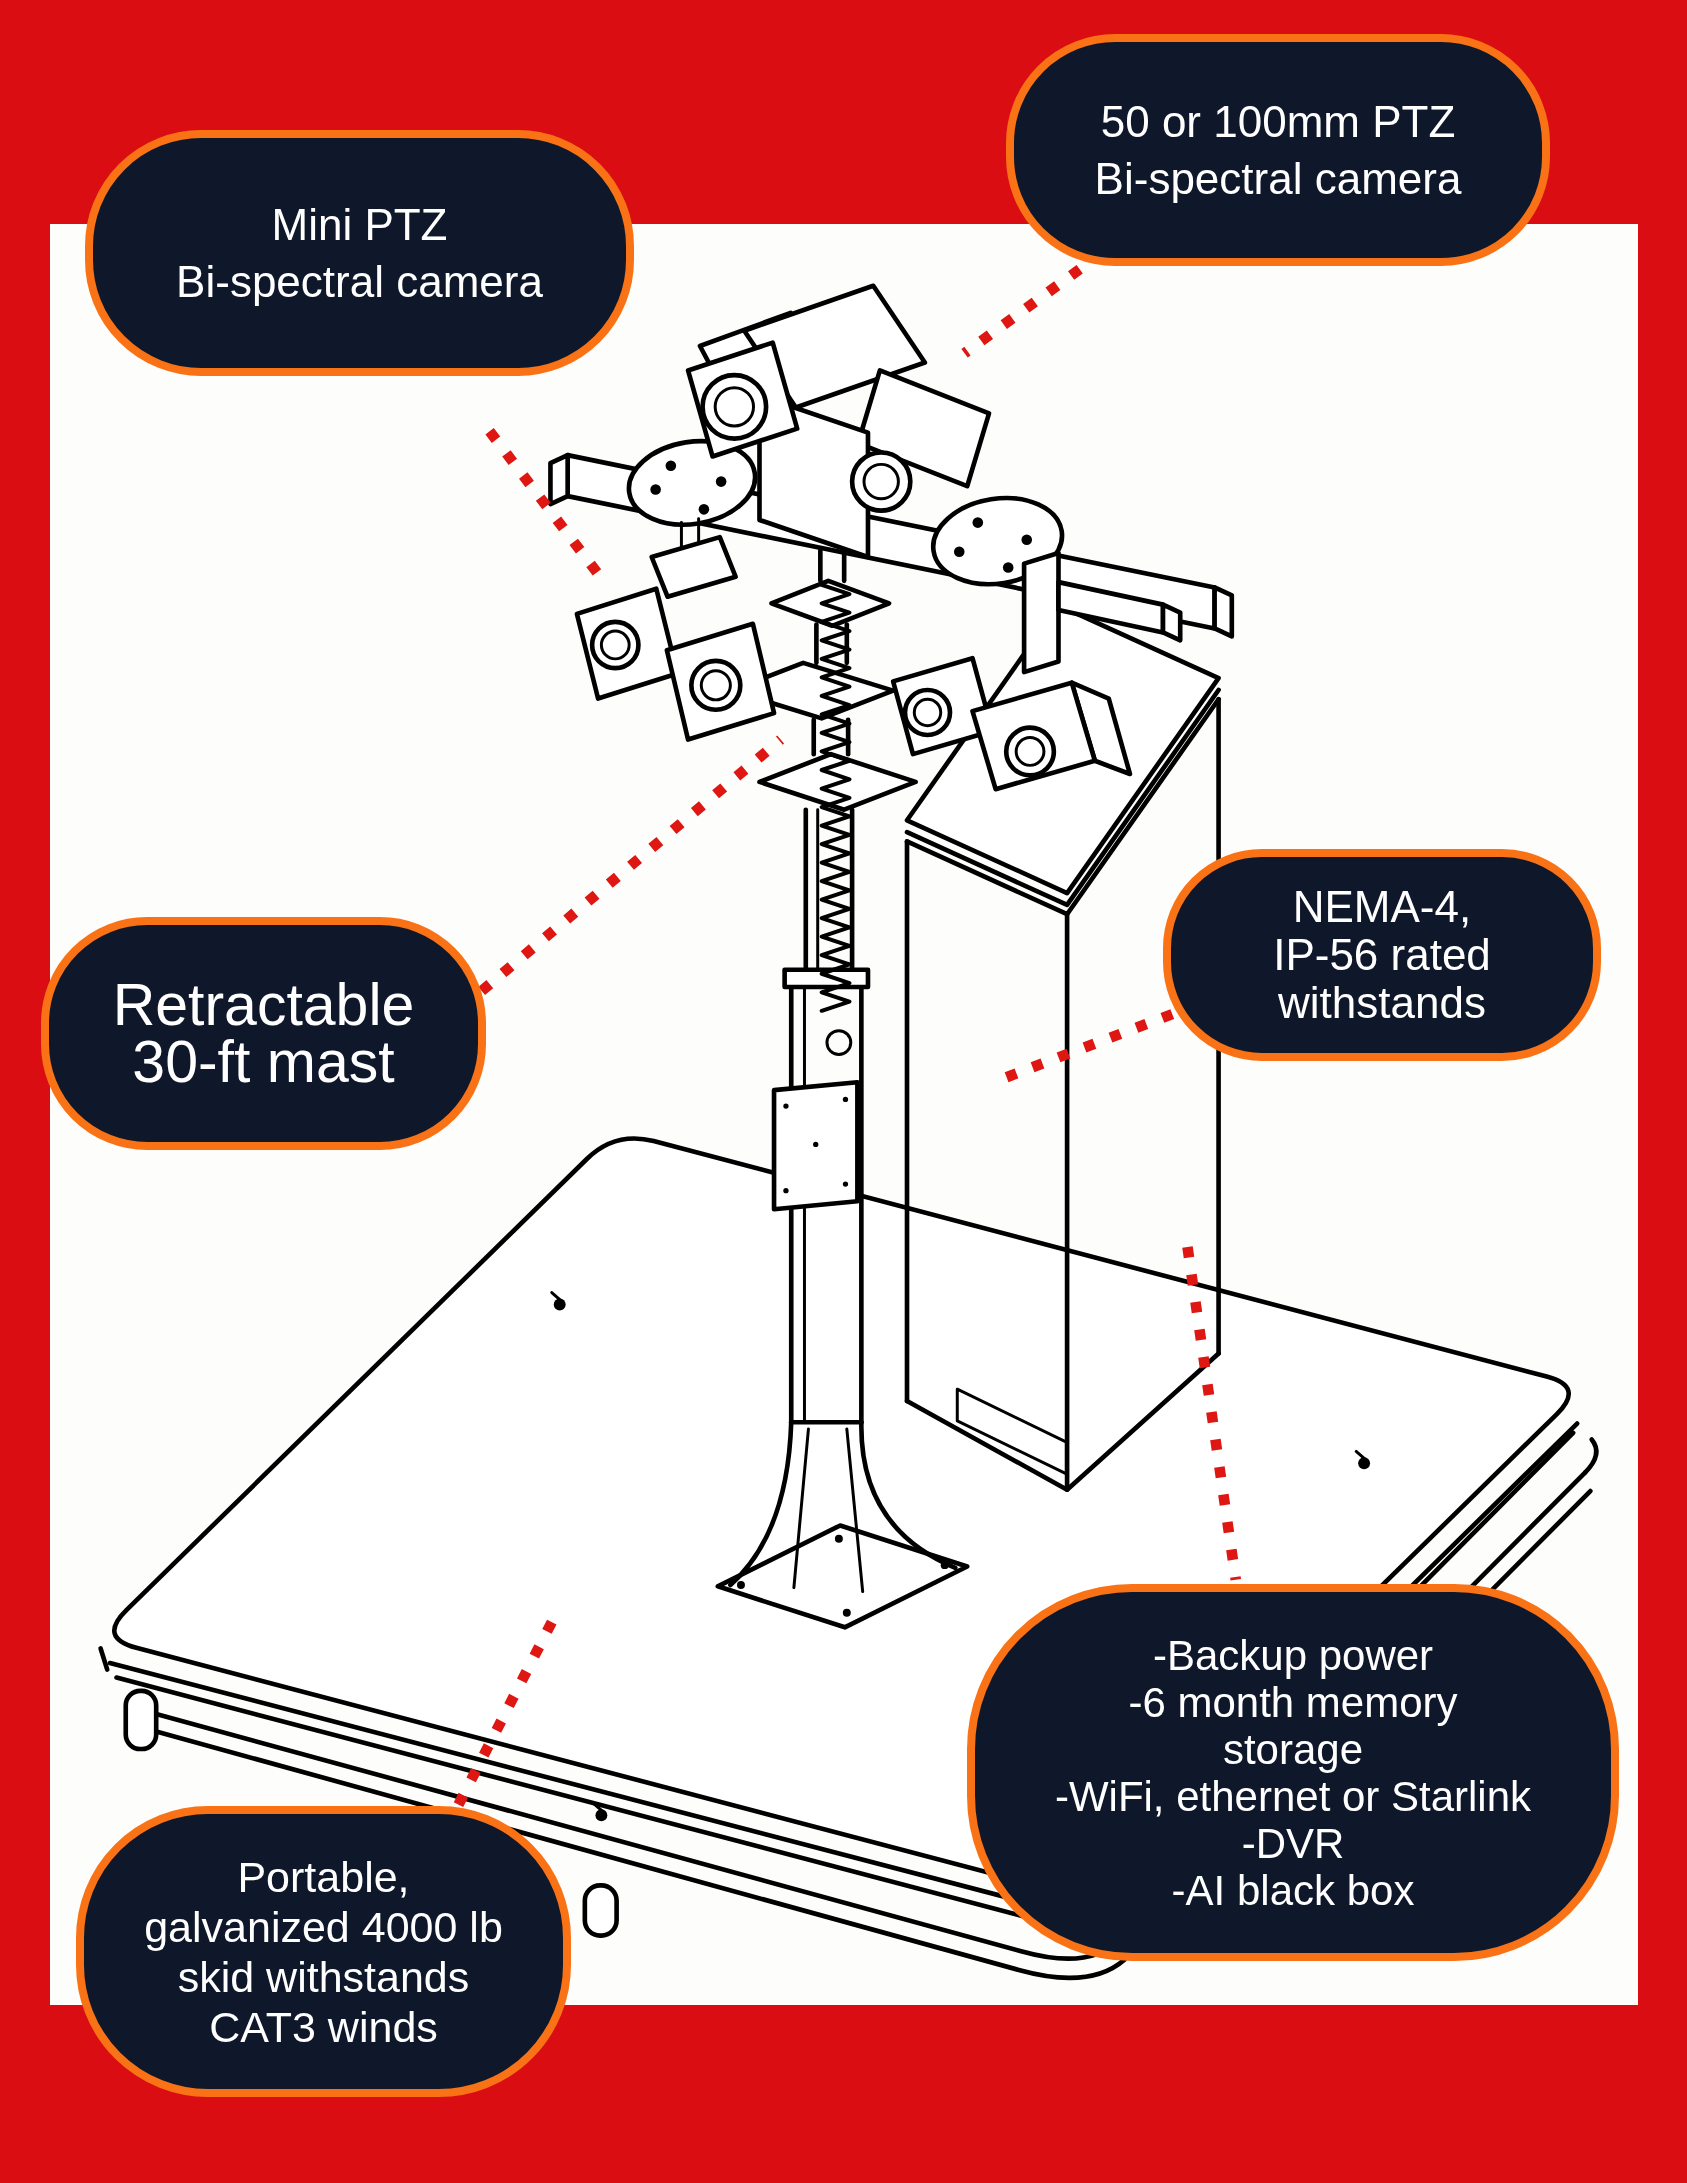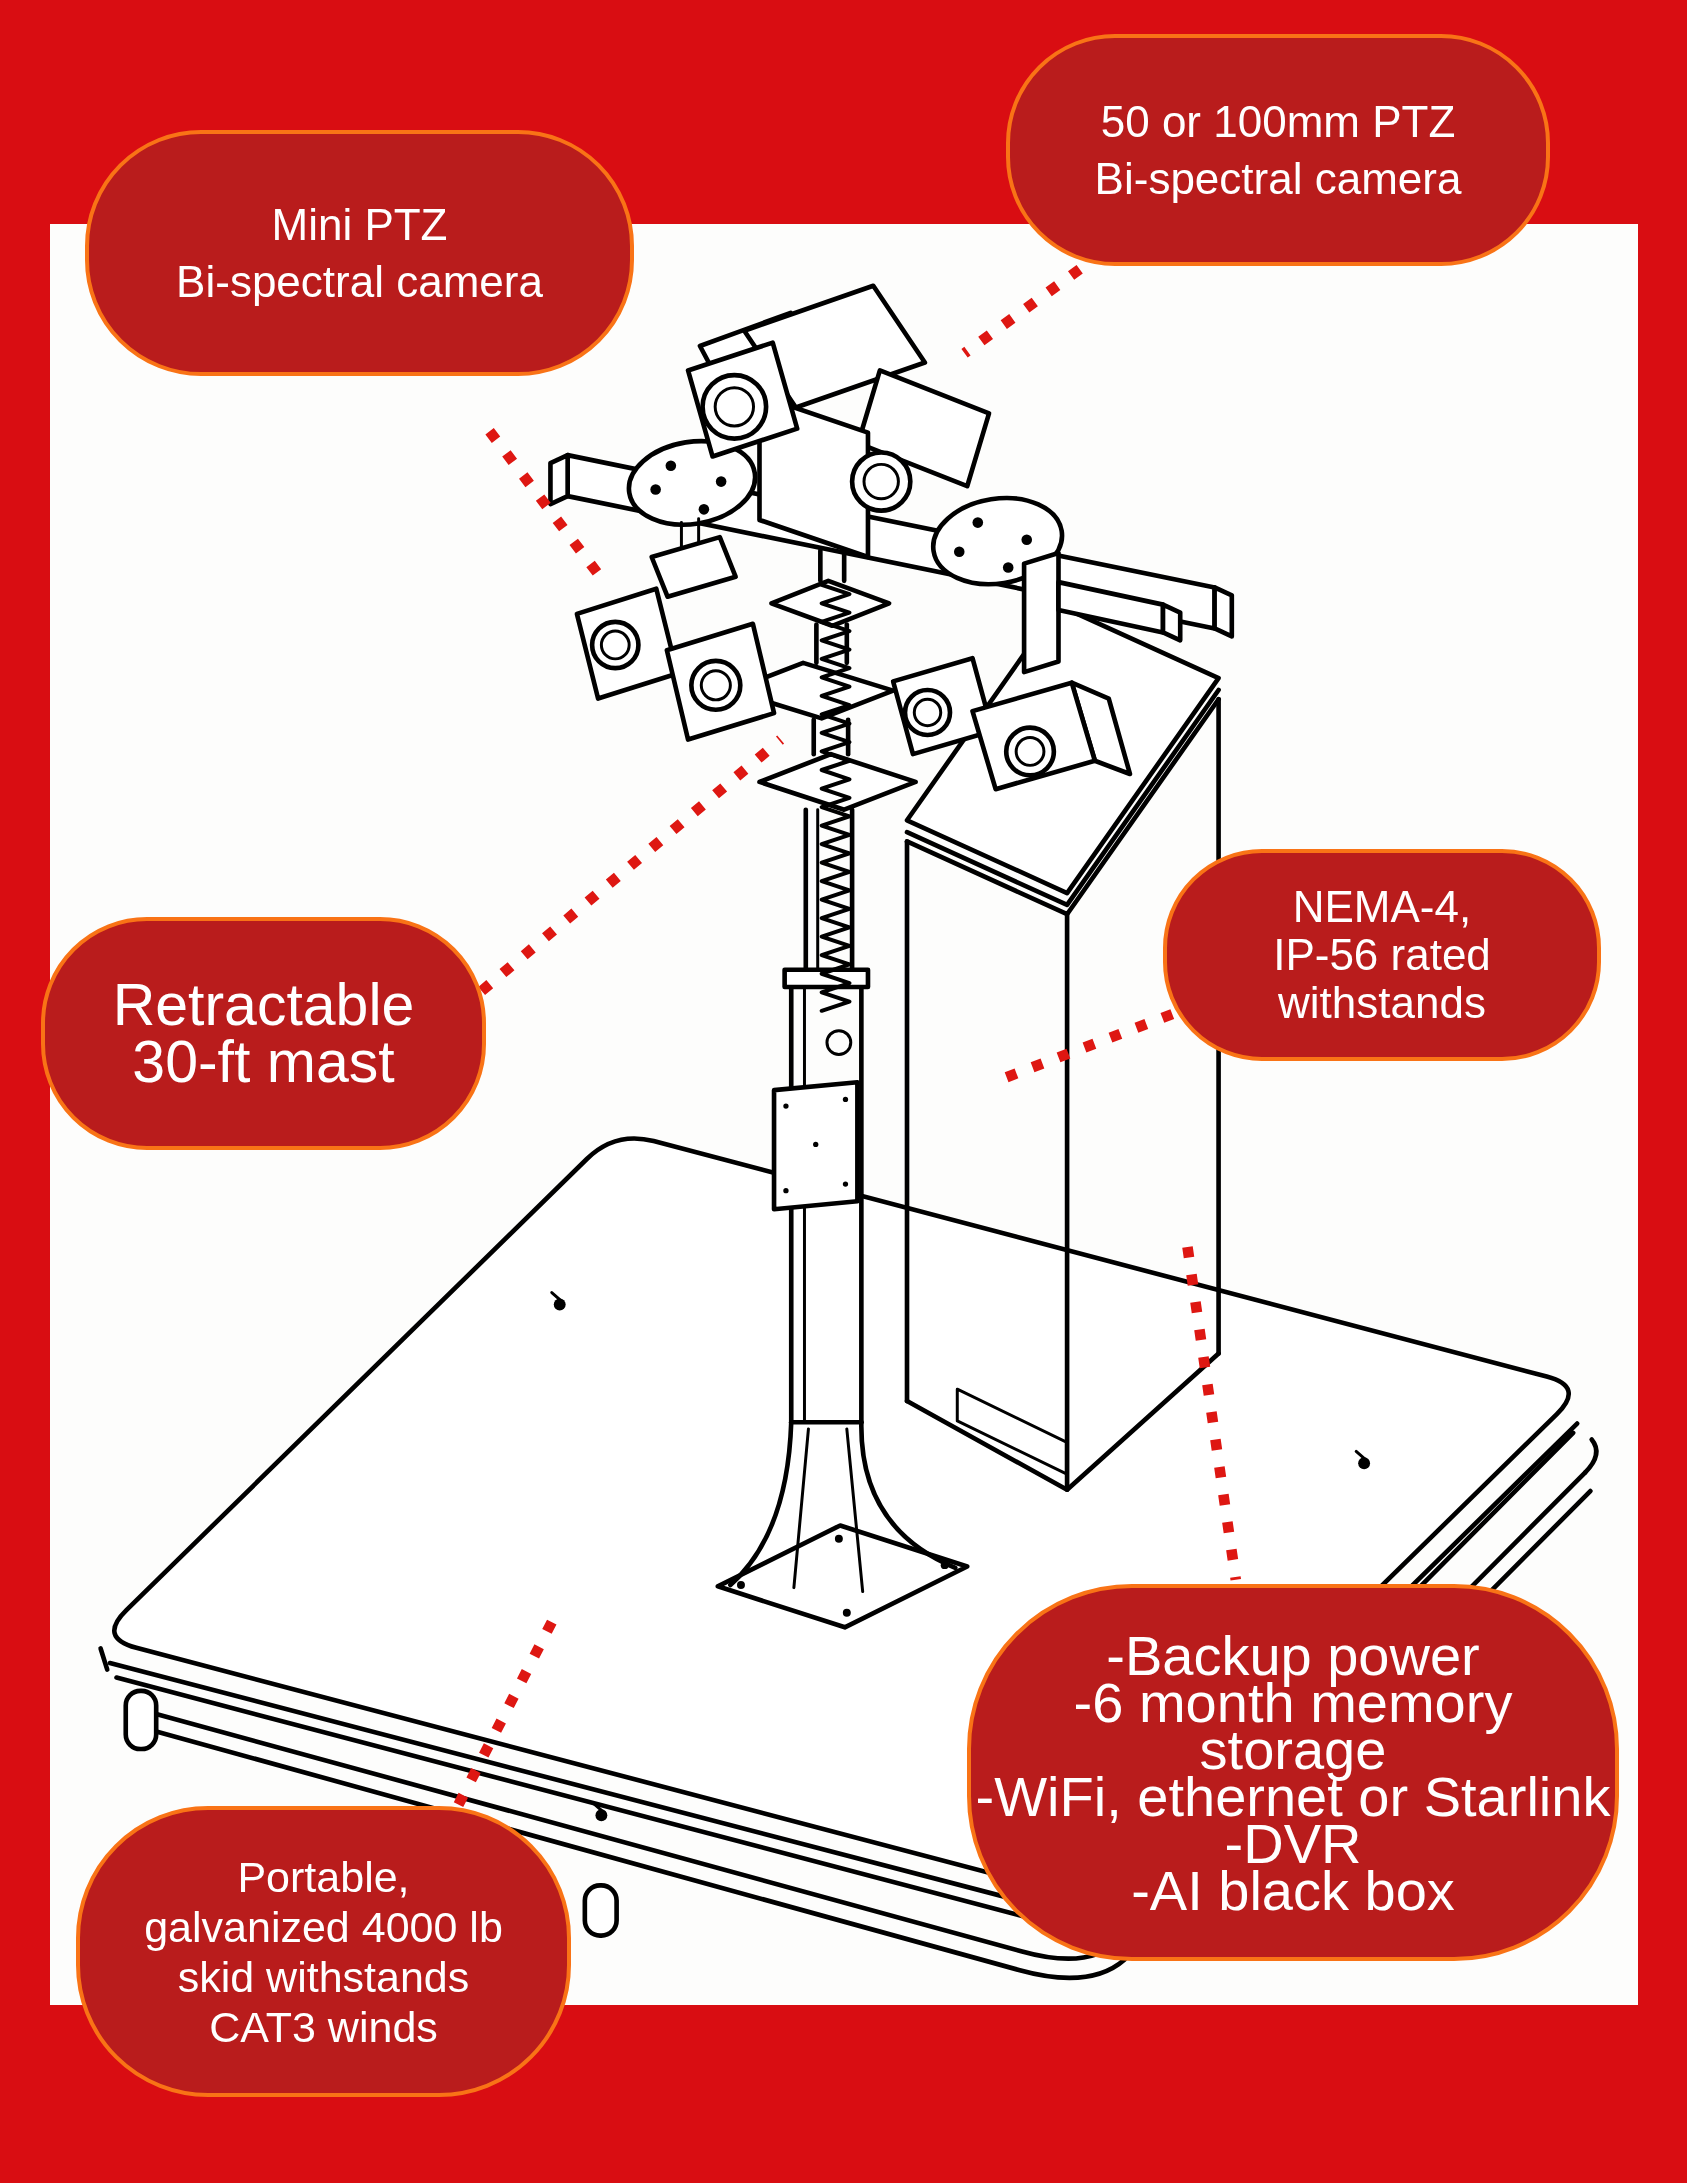--- a/index.html
+++ b/index.html
@@ -6,21 +6,21 @@
   .page{position:relative;width:1687px;height:2183px;background:#d90d12;overflow:hidden;
         font-family:"Liberation Sans",sans-serif;}
   .panel{position:absolute;left:50px;top:224px;width:1588px;height:1781px;background:#fdfdfc;}
   svg.art{position:absolute;left:0;top:0;width:1687px;height:2183px;}
   svg.art path,svg.art line,svg.art rect,svg.art circle,svg.art ellipse{
       stroke:#000;stroke-width:7;fill:none;stroke-linejoin:round;stroke-linecap:round;}
   svg.art .f{fill:#ffffff;}
   svg.art .t{stroke-width:4.5;}
   svg.art .d{fill:#000;stroke:none;}
   svg.art .r{stroke:#de1712;stroke-width:16;stroke-dasharray:16 26;stroke-linecap:butt;}
-  .bubble{position:absolute;background:#b91c1c;border:4px solid #f97316;box-sizing:border-box;
+  .bubble{position:absolute;background:#0f172a;border:8px solid #f97316;box-sizing:border-box;
           color:#fff;display:flex;flex-direction:column;align-items:center;justify-content:center;
           text-align:center;}
   .bubble .ln{white-space:nowrap;}
 </style>
 </head>
 <body>
 
 <div class="page">
 
   <div class="panel"></div>
@@ -188,21 +188,21 @@
     <div class="ln">Retractable</div>
     <div class="ln">30-ft mast</div>
   </div>
 
   <div class="bubble" style="left:1163px;top:849px;width:438px;height:212px;border-radius:99px;font-size:44px;line-height:48px;">
     <div class="ln">NEMA-4,</div>
     <div class="ln">IP-56 rated</div>
     <div class="ln">withstands</div>
   </div>
 
-  <div class="bubble" style="left:967px;top:1584px;width:652px;height:377px;border-radius:165px;font-size:56px;line-height:47px;">
+  <div class="bubble" style="left:967px;top:1584px;width:652px;height:377px;border-radius:165px;font-size:42px;line-height:47px;">
     <div class="ln">-Backup power</div>
     <div class="ln">-6 month memory</div>
     <div class="ln">storage</div>
     <div class="ln">-WiFi, ethernet or Starlink</div>
     <div class="ln">-DVR</div>
     <div class="ln">-AI black box</div>
   </div>
 
   <div class="bubble" style="left:76px;top:1806px;width:495px;height:291px;border-radius:132px;font-size:43px;line-height:50px;">
     <div class="ln">Portable,</div>

